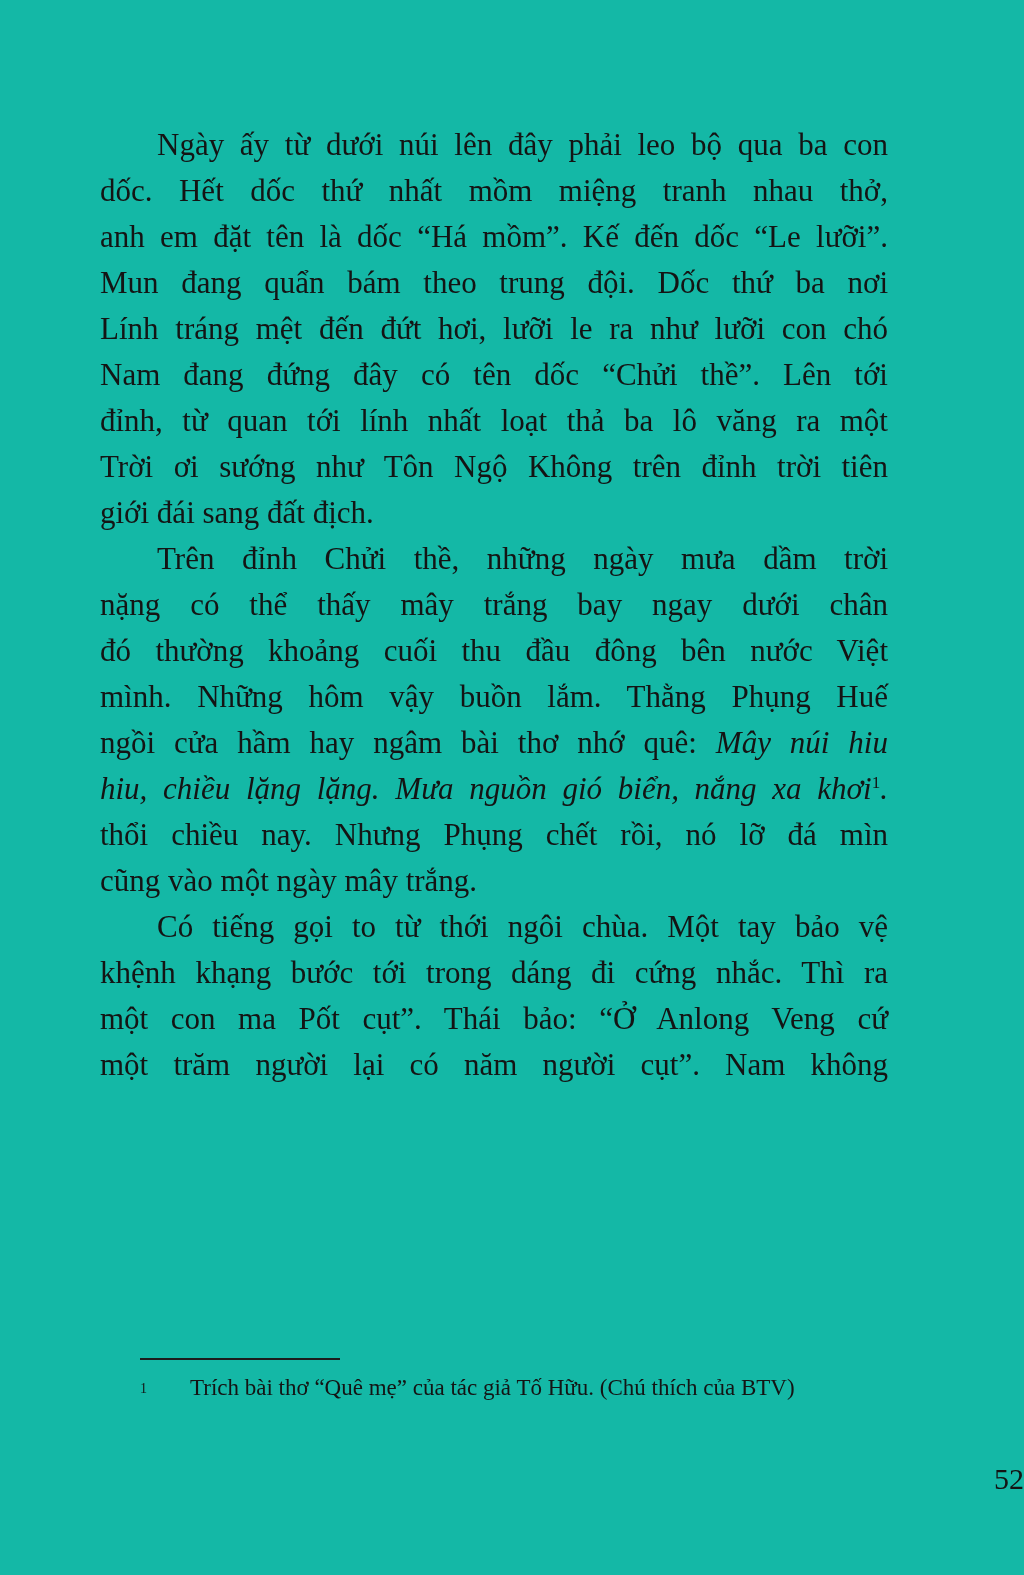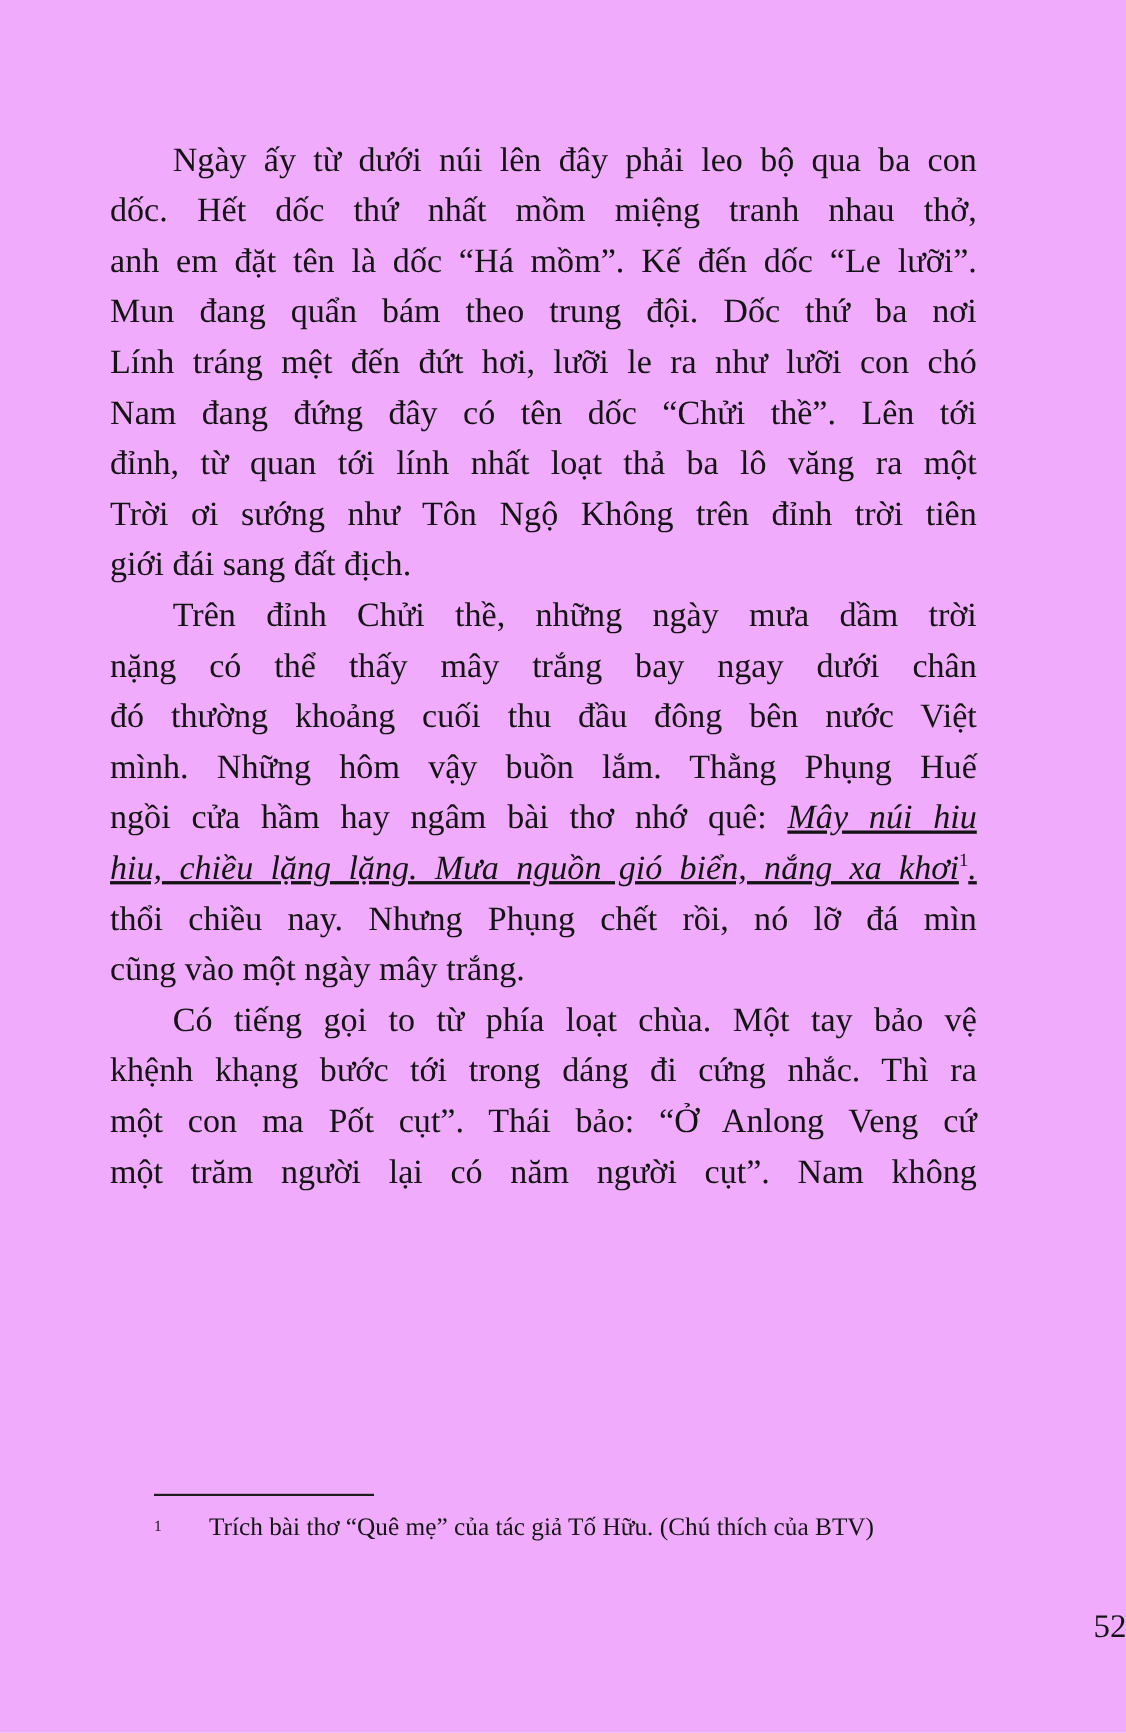--- a/index.html
+++ b/index.html
@@ -7,34 +7,34 @@
   body {
     position: relative;
     background: #ffffff;
     font-family: "Liberation Serif", "DejaVu Serif", serif;
     color: #141414;
     overflow: hidden;
   }
   .page {
     position: absolute;
     inset: 0;
-    background: #f0abfc;
+    background: #14b8a6;
   }
   #text-block {
     position: absolute;
     left: 100px;
     top: 122px;
     width: 788px;
     font-size: 31px;
     line-height: 46px;
   }
   .line { text-align: justify; }
   .line.j { text-align-last: justify; }
   .line.ind { text-indent: 57px; }
-  .it { font-style: italic; text-decoration: underline; }
+  .it { font-style: italic; }
   sup.fnref {
     font-size: 0.55em;
     vertical-align: super;
     line-height: 0;
   }
   .footnote-rule {
     position: absolute;
     left: 140px;
     top: 1358px;
     width: 200px;
@@ -89,21 +89,21 @@
         <div class="line j ind"><span>Trên đỉnh Chửi thề, những ngày mưa dầm trời</span></div>
         <div class="line j"><span>nặng có thể thấy mây trắng bay ngay dưới chân</span></div>
         <div class="line j"><span>đó thường khoảng cuối thu đầu đông bên nước Việt</span></div>
         <div class="line j"><span>mình. Những hôm vậy buồn lắm. Thằng Phụng Huế</span></div>
         <div class="line j"><span>ngồi cửa hầm hay ngâm bài thơ nhớ quê: </span><span class="it">Mây núi hiu</span></div>
         <div class="line j"><span class="it">hiu, chiều lặng lặng. Mưa nguồn gió biển, nắng xa khơi</span><sup class="fnref">1</sup><span class="it">.</span></div>
         <div class="line j"><span>thổi chiều nay. Nhưng Phụng chết rồi, nó lỡ đá mìn</span></div>
         <div class="line"><span>cũng vào một ngày mây trắng.</span></div>
       </div>
       <div class="paragraph">
-        <div class="line j ind"><span>Có tiếng gọi to từ phía loạt chùa. Một tay bảo vệ</span></div>
+        <div class="line j ind"><span>Có tiếng gọi to từ thới ngôi chùa. Một tay bảo vệ</span></div>
         <div class="line j"><span>khệnh khạng bước tới trong dáng đi cứng nhắc. Thì ra</span></div>
         <div class="line j"><span>một con ma Pốt cụt”. Thái bảo: “Ở Anlong Veng cứ</span></div>
         <div class="line j"><span>một trăm người lại có năm người cụt”. Nam không</span></div>
       </div>
     </div>
 
   <div class="footnote-rule"></div>
 
   <div class="footnote">
     <span class="marker">1</span>

